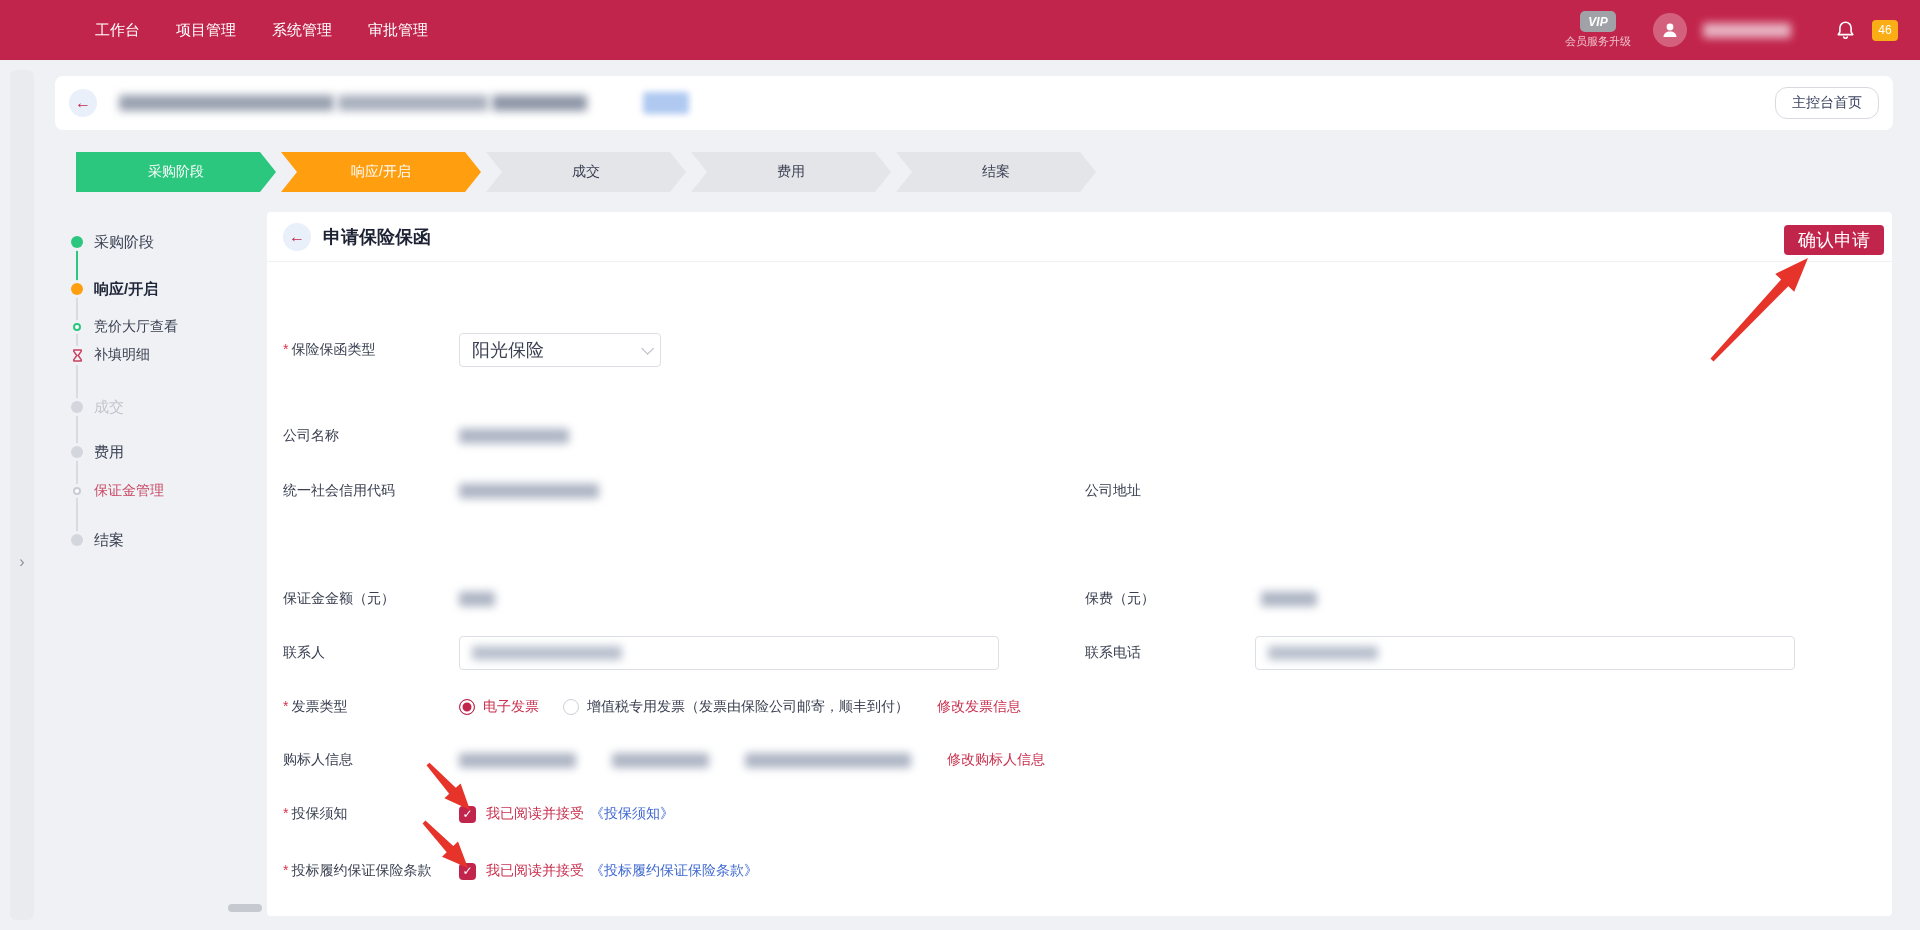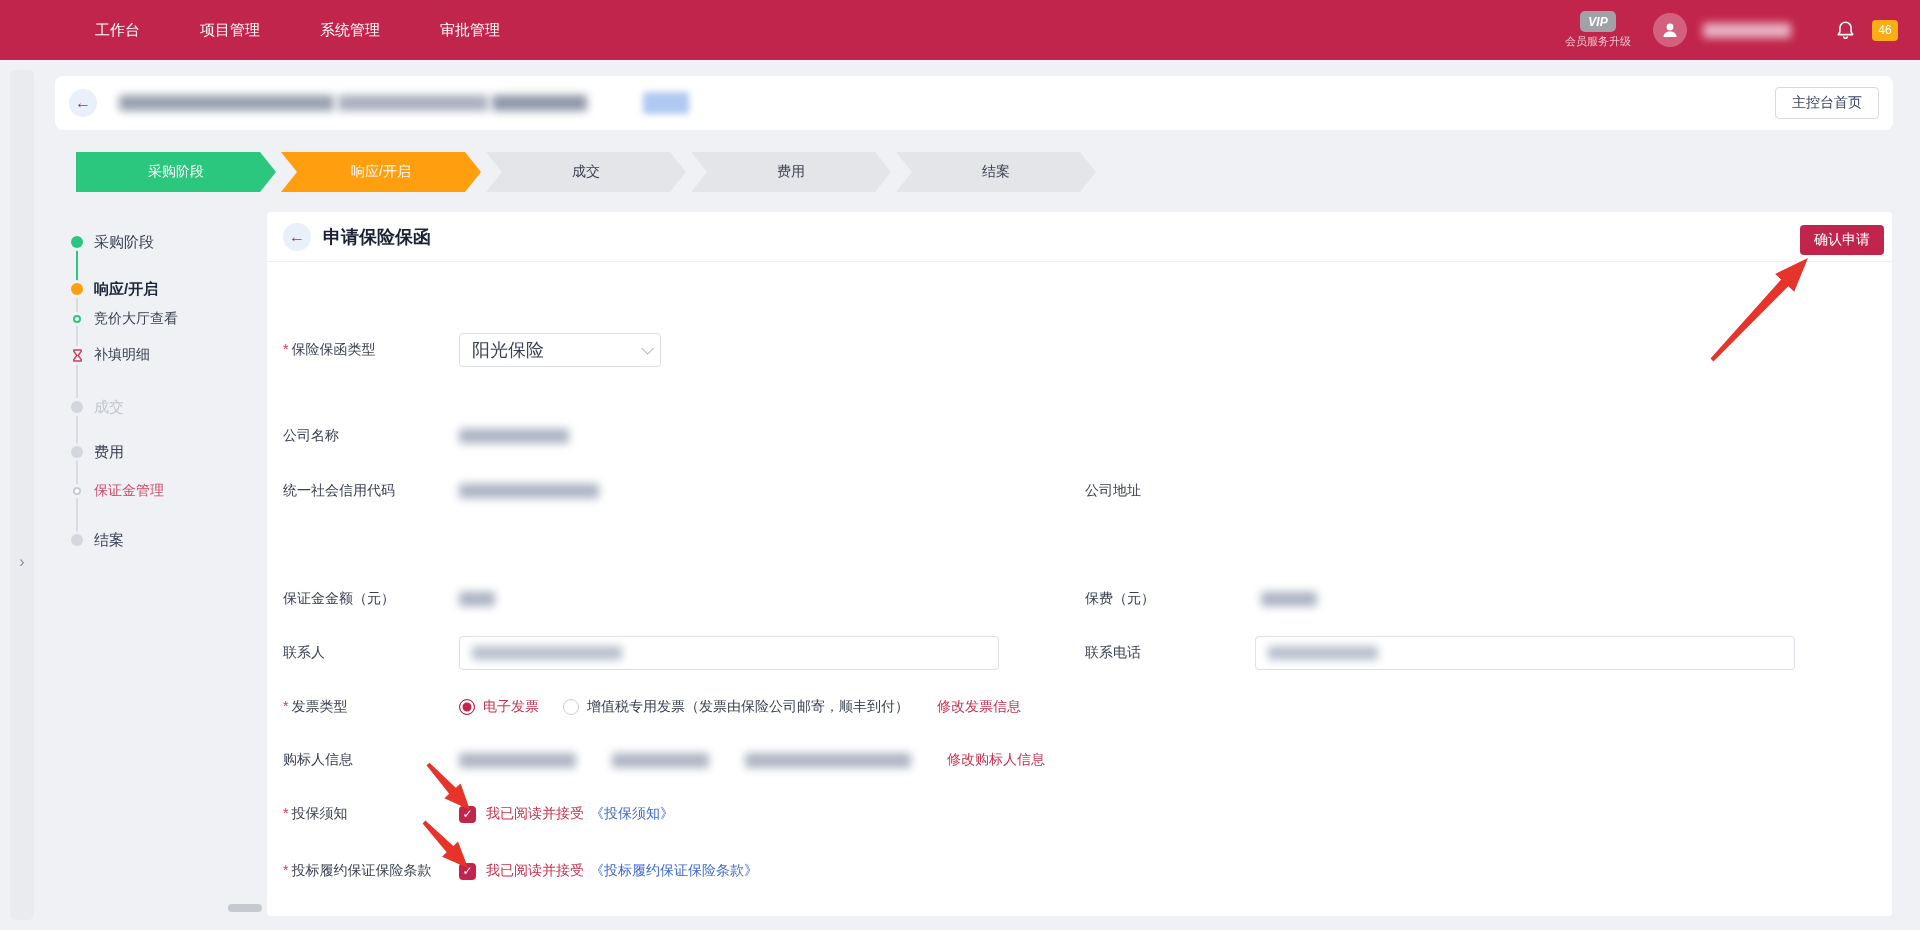--- a/index.html
+++ b/index.html
@@ -2,21 +2,21 @@
 <html style="--brand: #C2254C; --green: #2BC77E; --orange: #FF9F10; --badgeOrange: #FAAD14; --linkRed: #C9304E; --linkBlue: #3E68D0; --arrowRed: #E6342A; --stepGray: #E4E5E9; --textDark: #3A4051; --textMuted: #C2C5CE; --sidebarRed: #C94A66;"><head>
 <meta charset="utf-8">
 <style>
   * { margin:0; padding:0; box-sizing:border-box; }
   html,body { width:1920px; height:930px; }
   body { font-family:"Liberation Sans","DejaVu Sans",sans-serif; background:#EFF1F5; }
   .screen { position:relative; width:1920px; height:930px; overflow:hidden; background:#EFF1F5; }
 
   
   .topbar { position:absolute; left:0; top:0; width:1920px; height:60px; background:var(--brand); display:flex; align-items:center; z-index:20; }
-  .nav { display:flex; gap:60px; margin-left:95px; }
+  .nav { display:flex; gap:36px; margin-left:95px; }
   .nav-item { color:#fff; font-size:15px; cursor:pointer; white-space:nowrap; }
   .top-right { margin-left:auto; display:flex; align-items:center; gap:16px; padding-right:22px; }
   .vip-wrap { display:flex; flex-direction:column; align-items:center; margin-right:6px; }
   .vip-badge { width:36px; height:21px; background:#A0A2A8; border-radius:5px; color:#fff; font-size:12px; font-weight:bold; font-style:italic; display:flex; align-items:center; justify-content:center; }
   .vip-caption { font-size:11px; color:rgba(255,255,255,.72); margin-top:2px; white-space:nowrap; }
   .avatar { width:34px; height:34px; border-radius:50%; background:rgba(255,255,255,.28); display:flex; align-items:center; justify-content:center; }
   .blur { filter:blur(4px); border-radius:2px; }
   .user-blur { width:88px; height:15px; background:#E7B3C2; }
   .bell { display:flex; align-items:center; margin-left:28px; }
   .notif-badge { min-width:26px; height:21px; background:var(--badgeOrange); border-radius:4px; color:#fff; font-size:12px; display:flex; align-items:center; justify-content:center; padding:0 5px; }
@@ -26,21 +26,21 @@
   .rail-expander { position:absolute; left:4px; top:480px; width:16px; height:24px; color:#8A8F9C; font-size:16px; display:flex; align-items:center; justify-content:center; cursor:pointer; }
 
   
   .header-card { position:absolute; left:55px; top:76px; width:1838px; height:54px; background:#fff; border-radius:8px; display:flex; align-items:center; padding:0 14px; z-index:5; }
   .back-circle { width:28px; height:28px; border-radius:50%; background:#EAF0FA; color:var(--brand); font-size:16px; font-weight:bold; display:flex; align-items:center; justify-content:center; cursor:pointer; flex:none; }
   .hblur-row { display:flex; gap:4px; margin-left:22px; align-items:center; }
   .hb1 { width:215px; height:16px; background:#99A1B0; }
   .hb2 { width:150px; height:16px; background:#A9B0BE; }
   .hb3 { width:95px; height:16px; background:#8F97A8; }
   .hbadge { width:46px; height:22px; background:#AFC9F1; filter:blur(3px); border-radius:3px; margin-left:56px; }
-  .console-btn { margin-left:auto; height:32px; padding:0 16px; background:#fff; border:1px solid #D8DADF; border-radius:4px; color:#39415F; font-size:14px; display:flex; align-items:center; cursor:pointer; }
+  .console-btn { margin-left:auto; height:32px; padding:0 16px; background:#fff; border:1px solid #D8DADF; border-radius:12px; color:#39415F; font-size:14px; display:flex; align-items:center; cursor:pointer; }
 
   
   .stepbar { position:absolute; left:76px; top:152px; display:flex; z-index:4; }
   .step { width:200px; height:40px; margin-right:5px; display:flex; align-items:center; justify-content:center; font-size:14px; cursor:pointer; }
   .step.first { clip-path:polygon(0 0, calc(100% - 16px) 0, 100% 50%, calc(100% - 16px) 100%, 0 100%); }
   .step.mid { clip-path:polygon(0 0, calc(100% - 16px) 0, 100% 50%, calc(100% - 16px) 100%, 0 100%, 16px 50%); }
   .step.done { background:var(--green); color:#fff; }
   .step.cur { background:var(--orange); color:#fff; }
   .step.pend { background:var(--stepGray); color:#3D4254; }
 
@@ -57,27 +57,27 @@
   .dot.gr { background:#D3D6DD; }
   .ring { width:8px; height:8px; border-radius:50%; background:#fff; box-shadow:0 0 0 3px #EFF1F5; }
   .ring.g { border:2px solid var(--green); }
   .ring.gr { border:2px solid #C9CCD4; }
   .hourglass { background:#EFF1F5; box-shadow:0 0 0 2px #EFF1F5; }
   .s-label { font-size:15px; color:var(--textDark); white-space:nowrap; }
   .s-label.bold { font-weight:bold; color:#20273A; }
   .s-label.sub { font-size:14px; }
   .s-label.muted { color:var(--textMuted); }
   .s-label.red { color:var(--sidebarRed); }
-  .i1{top:11px;} .i2{top:58px;} .i3{top:88px;} .i4{top:124px;} .i5{top:176px;} .i6{top:221px;} .i7{top:260px;} .i8{top:309px;}
+  .i1{top:11px;} .i2{top:58px;} .i3{top:96px;} .i4{top:124px;} .i5{top:176px;} .i6{top:221px;} .i7{top:260px;} .i8{top:309px;}
 
   
   .main-card { position:absolute; left:267px; top:212px; width:1625px; height:704px; background:#fff; border-radius:4px; z-index:3; }
   .card-head { position:relative; height:50px; border-bottom:1px solid #F0F1F4; display:flex; align-items:center; padding-left:16px; gap:12px; }
   .page-title { font-size:18px; font-weight:bold; color:#1C2233; }
-  .confirm-btn { position:absolute; right:8px; top:13px; height:30px; padding:0 14px; background:var(--brand); color:#fff; font-size:14px; border:none; border-radius:4px; display:flex; align-items:center; cursor:pointer; }
+  .confirm-btn { position:absolute; right:8px; top:13px; height:30px; padding:0 14px; background:var(--brand); color:#fff; font-size:18px; border:none; border-radius:4px; display:flex; align-items:center; cursor:pointer; }
 
   .flabel { position:absolute; left:0; top:50%; transform:translateY(-50%); font-size:14px; color:var(--textDark); white-space:nowrap; }
   .rlabel { position:absolute; left:802px; top:50%; transform:translateY(-50%); font-size:14px; color:var(--textDark); white-space:nowrap; }
   .req { color:#D9304F; margin-right:3px; }
 
   .ins-row { position:absolute; top:89px; left:16px; width:1579px; height:34px;margin-top:32px; }
   .select { position:absolute; left:176px; top:0; width:202px; height:34px; border:1px solid #DCDFE6; border-radius:4px; display:flex; align-items:center; padding:0 10px 0 12px; cursor:pointer; background:#fff; }
   .select-val { font-size:18px; color:var(--textDark); }
   .chev-down { margin-left:auto; width:9px; height:9px; border-right:1.5px solid #B6BAC4; border-bottom:1.5px solid #B6BAC4; transform:rotate(45deg) translateY(-3px); }
 

